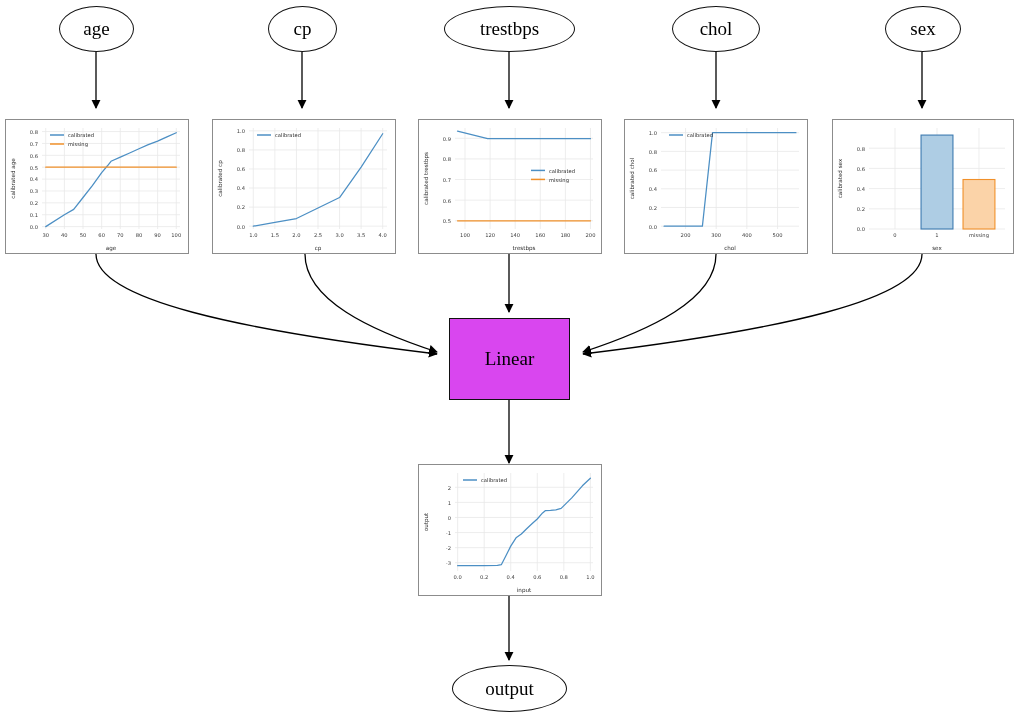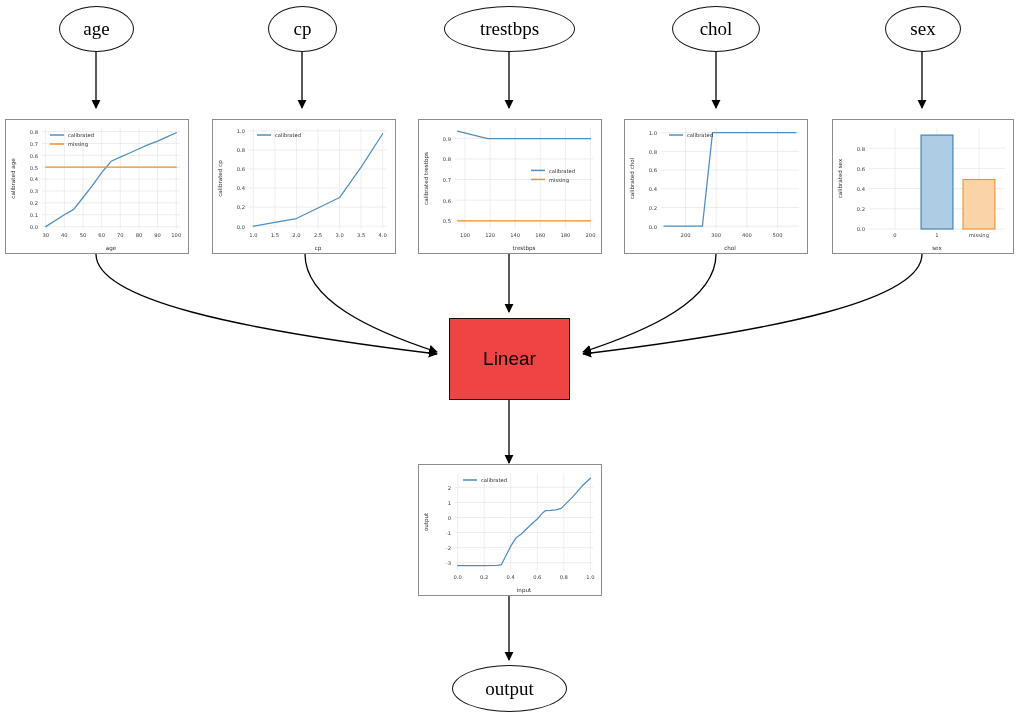--- a/index.html
+++ b/index.html
@@ -3,22 +3,22 @@
 <meta charset="utf-8">
 <style>
   html,body{margin:0;padding:0;background:#ffffff;}
   body{width:1020px;height:719px;position:relative;overflow:hidden;
        font-family:"Liberation Serif",serif;}
   #canvas{position:absolute;left:0;top:0;width:1020px;height:719px;}
   .node-ellipse{position:absolute;display:flex;align-items:center;justify-content:center;
        border:1.3px solid #111;border-radius:50%;background:#fff;
        font-family:"Liberation Serif",serif;font-size:19px;color:#000;box-sizing:border-box;}
   .node-box{position:absolute;display:flex;align-items:center;justify-content:center;
-       border:1.5px solid #111;background:#ef4444;
-       font-family:Liberation Sans, sans-serif;font-size:19px;color:#000;box-sizing:border-box;}
+       border:1.5px solid #111;background:#d946ef;
+       font-family:Liberation Serif, serif;font-size:19px;color:#000;box-sizing:border-box;}
   .panel{position:absolute;border:1.4px solid #8c8c8c;background:#ffffff;box-sizing:border-box;}
   .panel svg{display:block;}
   .edge-layer{position:absolute;left:0;top:0;pointer-events:none;}
 </style>
 </head>
 <body>
 
 <div id="canvas">
 
   <svg class="edge-layer" width="1020" height="719">

